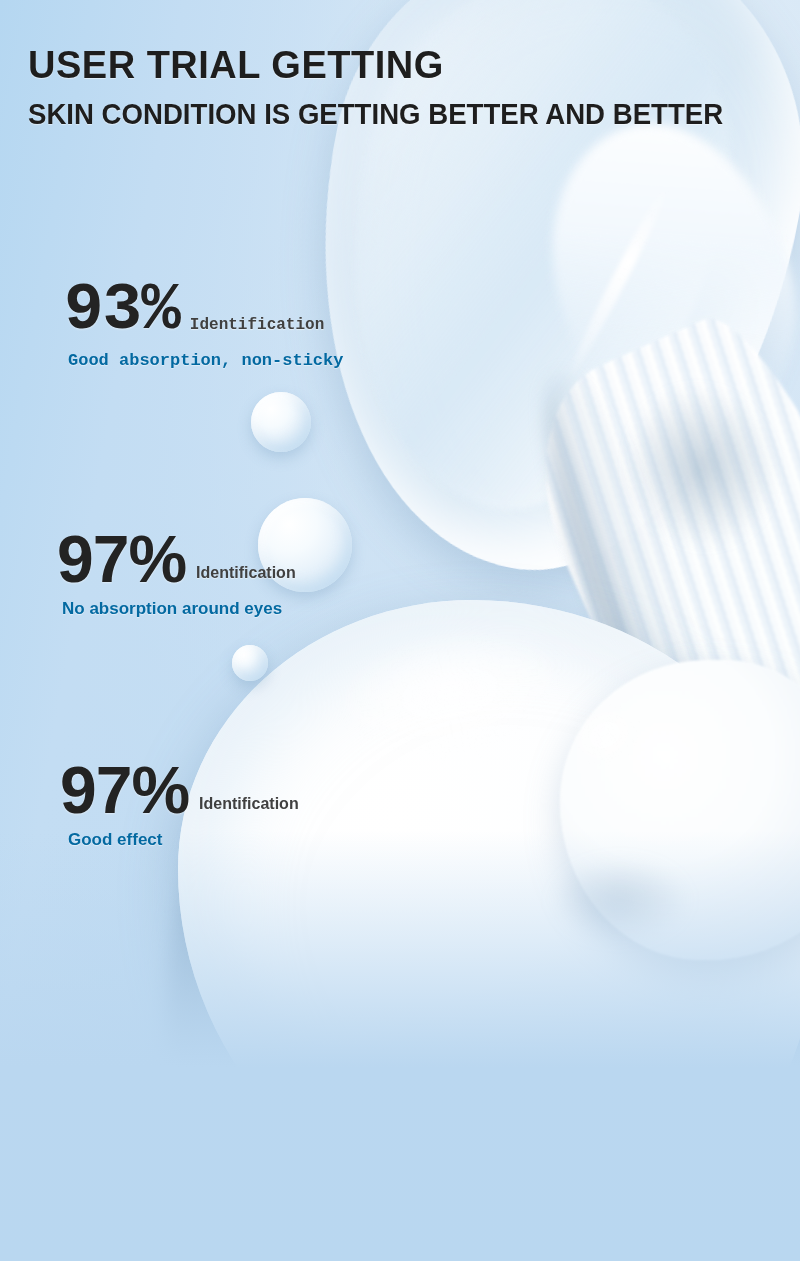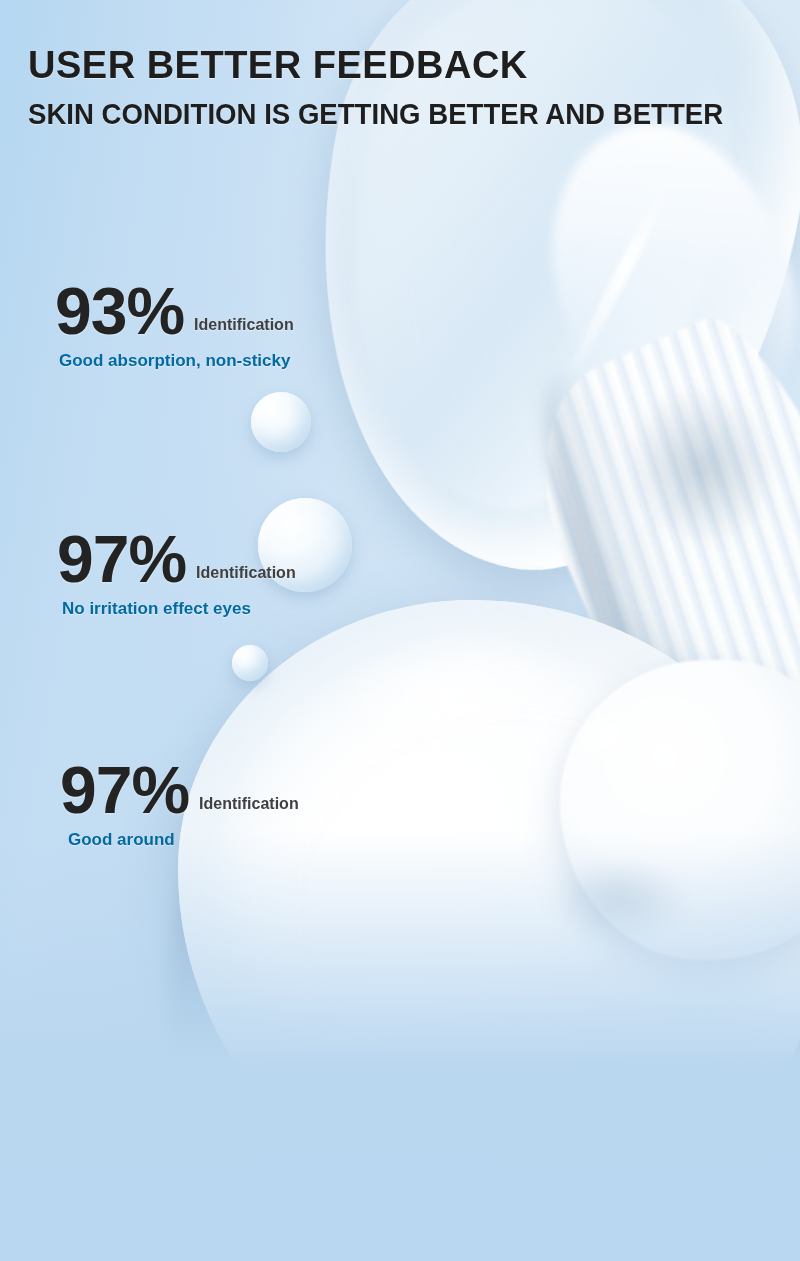--- a/index.html
+++ b/index.html
@@ -283,21 +283,21 @@
     padding-bottom: 8px;
     text-shadow: 0 1px 1px rgba(255,255,255,0.5);
   }
   .stat-desc {
     font-size: 17px;
     font-weight: bold;
     color: #0369a1;
     margin-top: 9px;
     text-shadow: 0 1px 1px rgba(255,255,255,0.5);
   }
-  .stat-1 { left: 55px; top: 281px; }
+  .stat-1 { left: 64px; top: 281px; font-family: Liberation Mono, monospace; }
   .stat-1 .stat-desc { margin-left: 4px; }
   .stat-2 { left: 57px; top: 529px; }
   .stat-2 .stat-desc { margin-left: 5px; }
   .stat-3 { left: 60px; top: 760px; }
   .stat-3 .stat-desc { margin-left: 8px; }
 </style>
 </head>
 <body>
 
 <div id="poster">
@@ -323,40 +323,40 @@
   <div class="blob-highlight-1"></div>
   <div class="blob-highlight-2"></div>
   <div class="blob-bottom-shadow"></div>
 
   <div class="bg-tint-bottom"></div>
 
   <div class="bubble" id="bubble-0" style="left: 251px; top: 392px; width: 60px; height: 60px;"></div>
   <div class="bubble" id="bubble-1" style="left: 258px; top: 498px; width: 94px; height: 94px;"></div>
   <div class="bubble" id="bubble-2" style="left: 232px; top: 645px; width: 36px; height: 36px;"></div>
 
-  <div class="title">USER BETTER FEEDBACK</div>
+  <div class="title">USER TRIAL GETTING</div>
   <div class="subtitle">SKIN CONDITION IS GETTING BETTER AND BETTER</div>
 
   <div class="stat stat-1">
     <div class="stat-row">
       <span class="stat-pct">93%</span>
       <span class="stat-ident">Identification</span>
     </div>
     <div class="stat-desc">Good absorption, non-sticky</div>
   </div>
 
   <div class="stat stat-2">
     <div class="stat-row">
       <span class="stat-pct">97%</span>
       <span class="stat-ident">Identification</span>
     </div>
-    <div class="stat-desc">No irritation effect eyes</div>
+    <div class="stat-desc">No absorption around eyes</div>
   </div>
 
   <div class="stat stat-3">
     <div class="stat-row">
       <span class="stat-pct">97%</span>
       <span class="stat-ident">Identification</span>
     </div>
-    <div class="stat-desc">Good around</div>
+    <div class="stat-desc">Good effect</div>
   </div>
 
 </div>
 
 </body></html>

